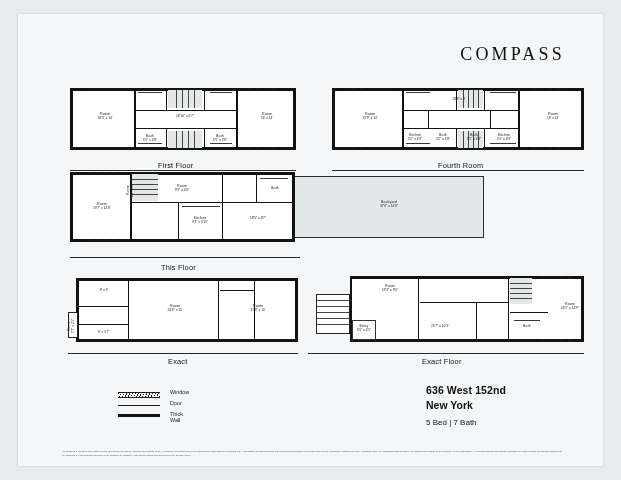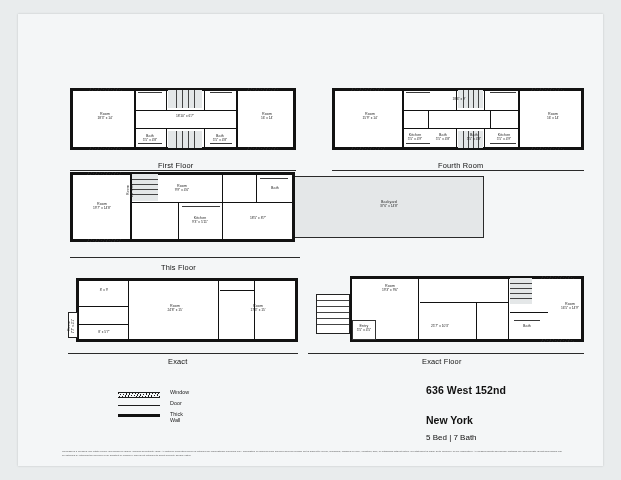--- a/index.html
+++ b/index.html
@@ -53,33 +53,34 @@
   .legend{position:absolute;left:100px;top:375px;font-size:5.2px;}
   .legrow{position:relative;height:11px;}
   .legsym{position:absolute;left:0;top:3px;width:42px;height:4px;}
   .legtxt{position:absolute;left:52px;top:0px;font-size:5.4px;}
   .sym-window{background:repeating-linear-gradient(115deg,#1c1c1c 0 .7px,transparent .7px 2.6px);border-top:.6px solid #1c1c1c;border-bottom:.6px solid #1c1c1c;height:4px;}
   .sym-door{height:0;border-top:1px solid #1c1c1c;margin-top:2px;}
   .sym-thick{height:3px;background:#111;}
   
   .addr{position:absolute;left:408px;top:370px;}
   .addr .l1{font-size:10.5px;font-weight:bold;letter-spacing:.1px;color:#111;}
-  .addr .l2{font-size:10.5px;font-weight:bold;margin-top:18px;color:#111;}
+  .addr .l2{font-size:10.5px;font-weight:bold;margin-top:3px;color:#111;}
   .addr .l3{font-size:8px;margin-top:7px;color:#111;}
   
   .disc{
     position:absolute;left:44px;top:436px;width:500px;
     font-size:2.5px;line-height:1.5;color:#555;text-align:justify;
   }
 </style>
 </head>
 <body>
 
 <div class="sheet">
 
+  <div class="brand">COMPASS</div>
 
   <div class="plan" style="left:52px;top:74px;width:226px;height:72px;">
     <div class="white" style="left:0;top:0;width:226px;height:62px;"></div>
 
     <div class="wall" style="left:0;top:0;width:226px;height:3px;"></div>
     <div class="wall" style="left:0;top:59px;width:226px;height:3px;"></div>
     <div class="wall" style="left:0;top:0;width:3px;height:62px;"></div>
     <div class="wall" style="left:223px;top:0;width:3px;height:62px;"></div>
 
     <div class="hatch" style="left:18px;top:0;width:34px;height:3px;"></div>

